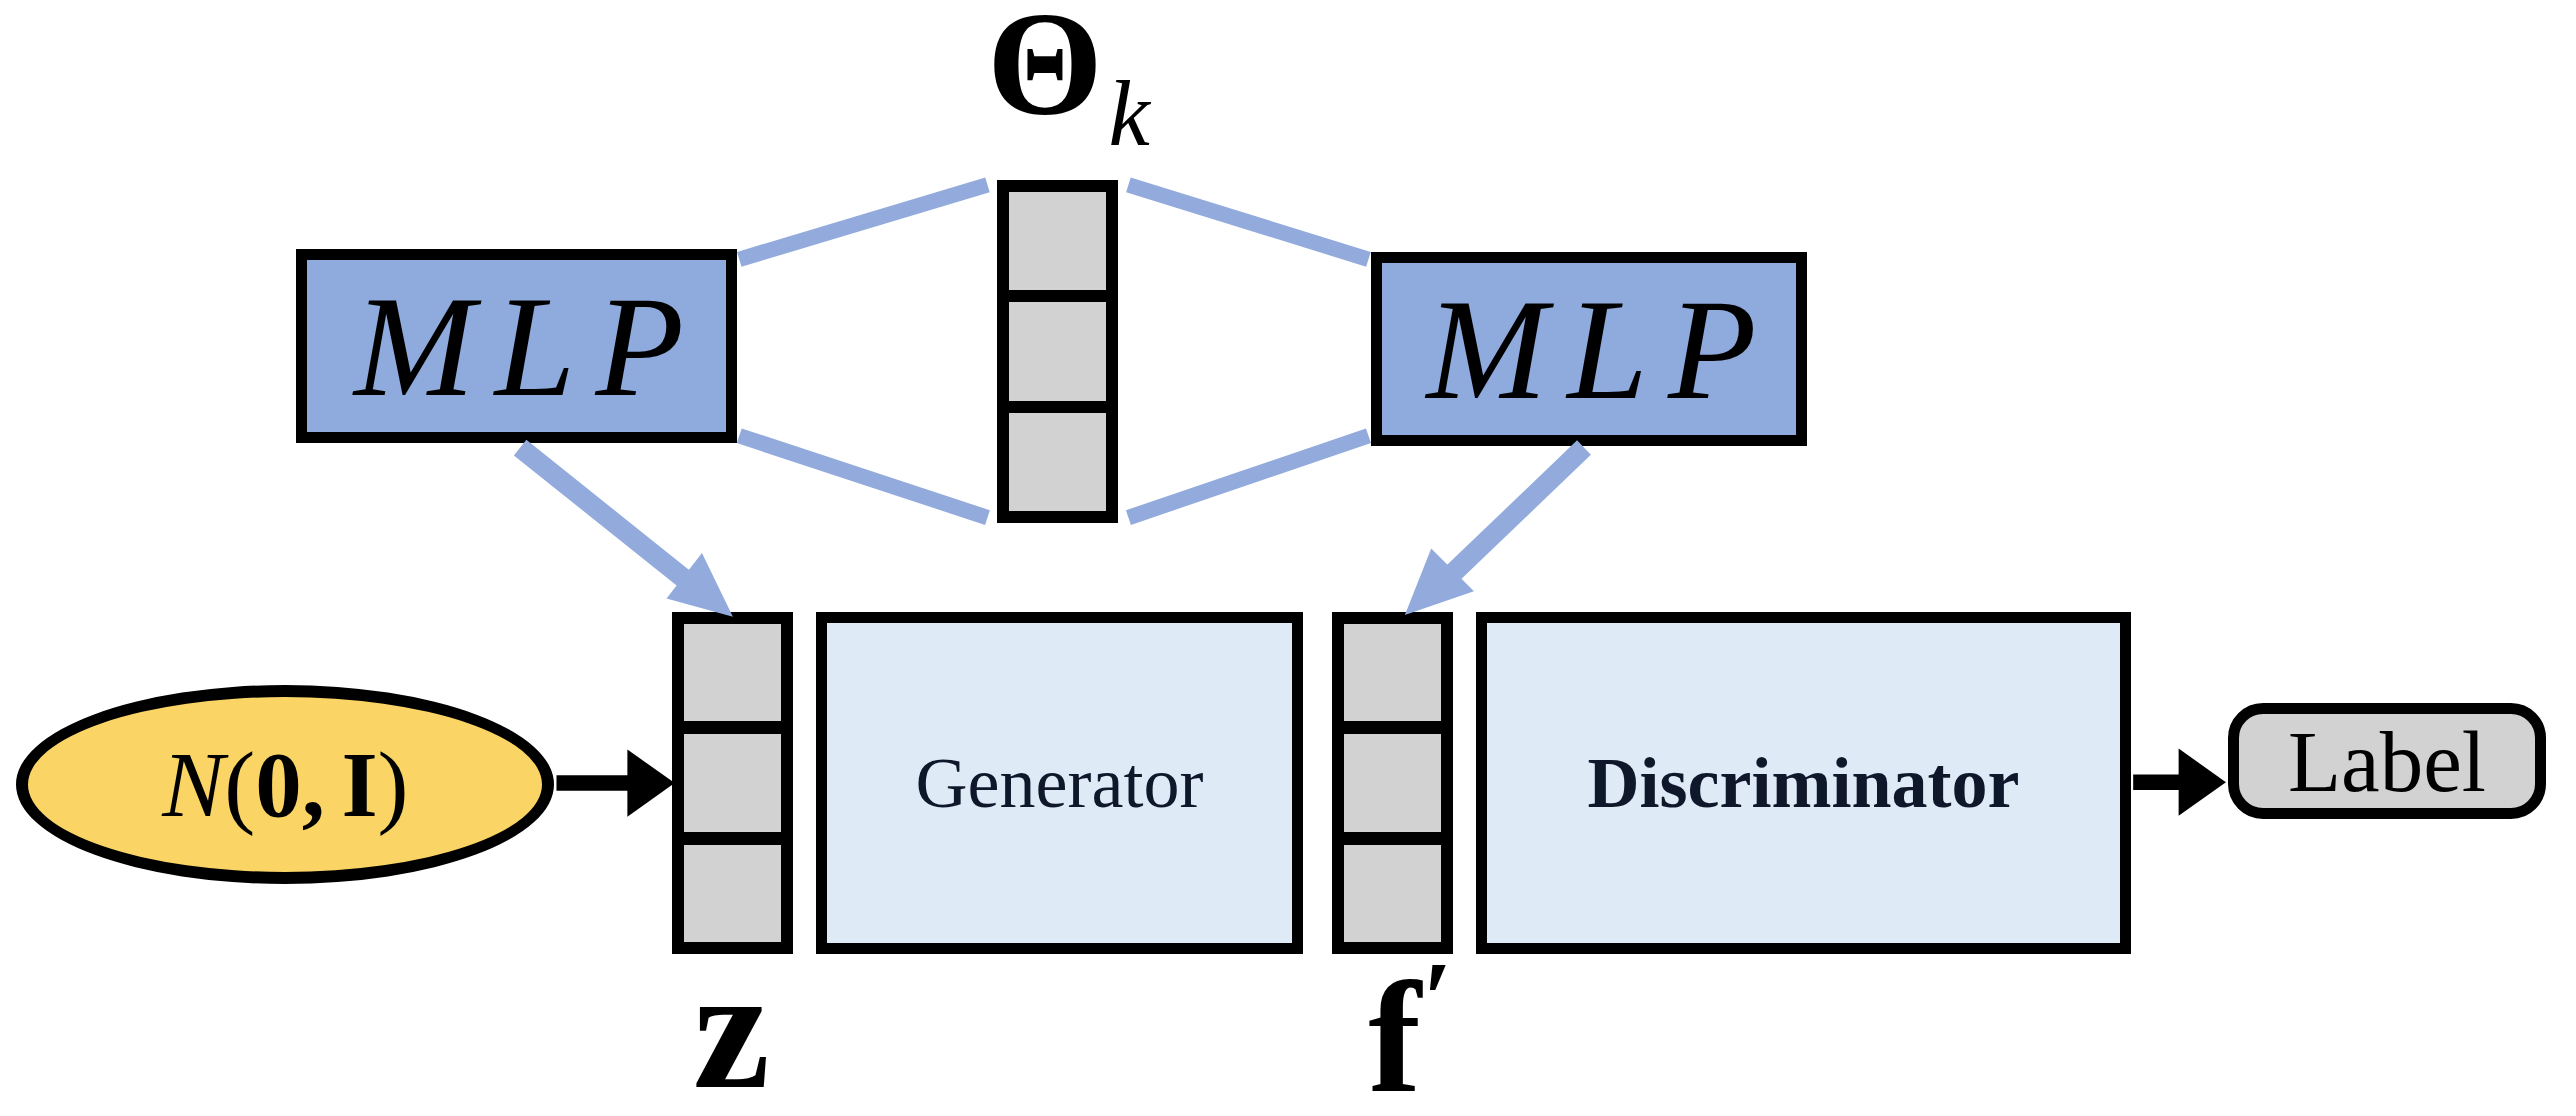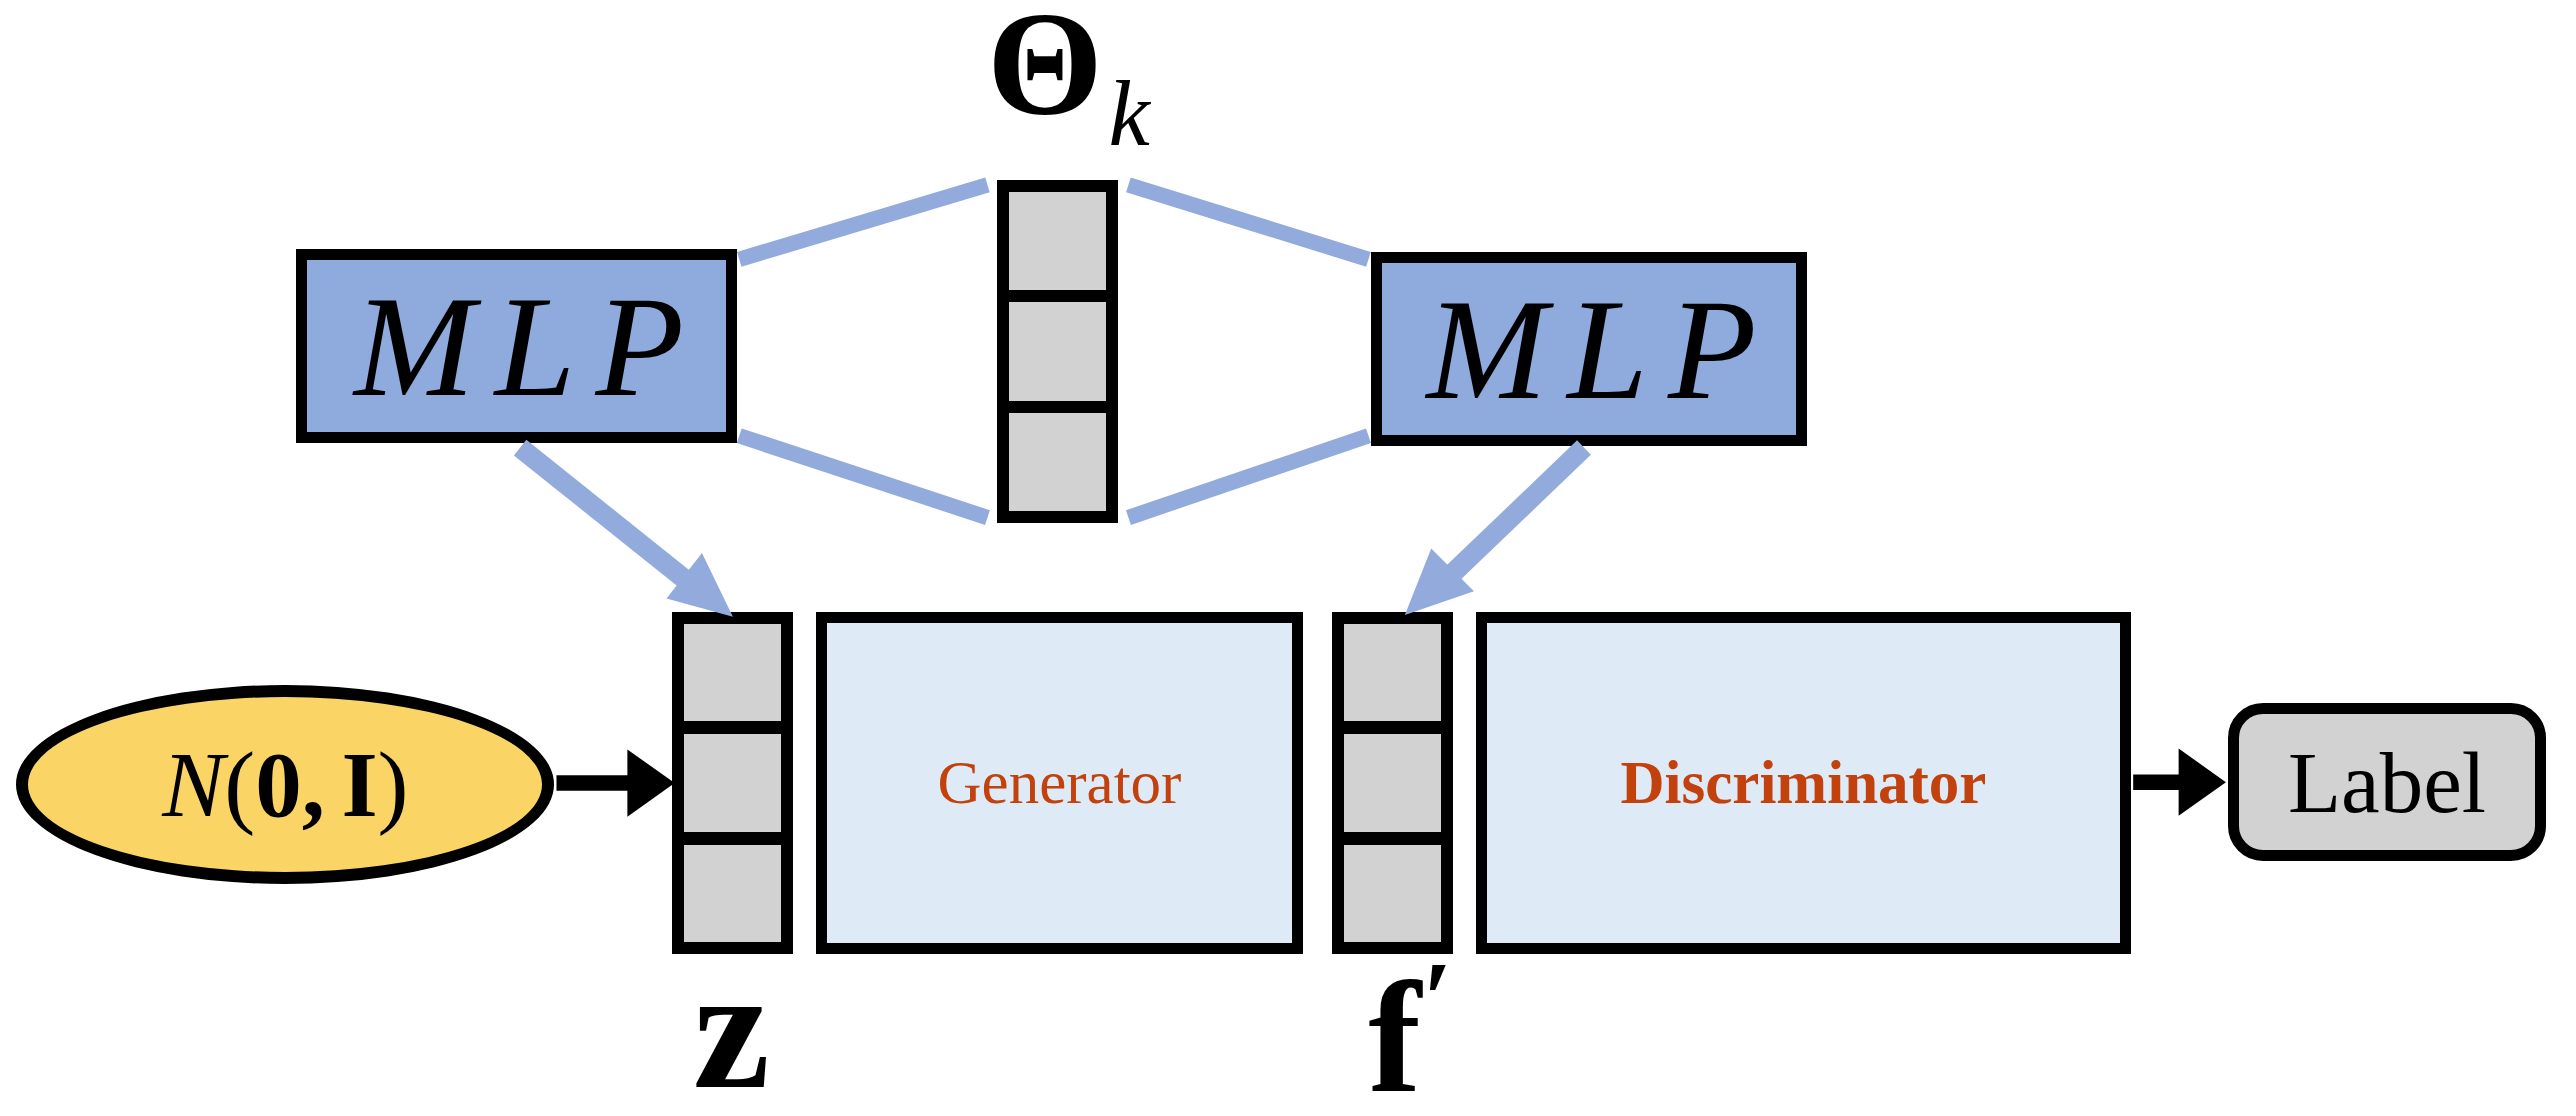--- a/index.html
+++ b/index.html
@@ -19,21 +19,21 @@
   .mlp-box{
     background:#8FAADC;border:11.8px solid #000;
     display:flex;align-items:center;justify-content:center;
     font-style:italic;font-size:145px;color:#000;letter-spacing:20px;
     padding-left:25px;
     z-index:5;
   }
   .proc-box{
     background:#DEEBF7;border:11.8px solid #000;
     display:flex;align-items:center;justify-content:center;
-    font-size:61px;color:#c2410c;
+    font-size:72px;color:#0f172a;
     z-index:5;
   }
   .label-box{
     background:#D2D2D2;border:11.8px solid #000;border-radius:35px;
     display:flex;align-items:center;justify-content:center;
     font-size:87px;color:#000;
     z-index:5;
   }
   .noise-ellipse{
     background:#FAD565;border:12.7px solid #000;border-radius:50%;
@@ -72,21 +72,21 @@
   
   .pos-theta{left:987px;top:-11px;}
   .pos-paramstack{left:997px;top:180px;width:121px;height:343px;}
   .pos-mlp-left{left:296px;top:249px;width:441px;height:194px;}
   .pos-mlp-right{left:1371px;top:252px;width:436px;height:194px;}
   .pos-noise{left:16.4px;top:685px;width:538px;height:199px;}
   .pos-zstack{left:672px;top:612px;width:121px;height:342px;}
   .pos-generator{left:816px;top:612px;width:487px;height:342px;}
   .pos-fstack{left:1332px;top:612px;width:121px;height:342px;}
   .pos-discriminator{left:1476px;top:612px;width:655px;height:342px;font-weight:bold;}
-  .pos-label{left:2228px;top:703px;width:318px;height:158px;}
+  .pos-label{left:2228px;top:703px;width:318px;height:116px;}
 </style>
 </head>
 <body>
 
 <div class="canvas">
 
   <div class="abs theta-label pos-theta">
     <span class="theta">Θ</span>
     <span class="sub">k</span>
   </div>

